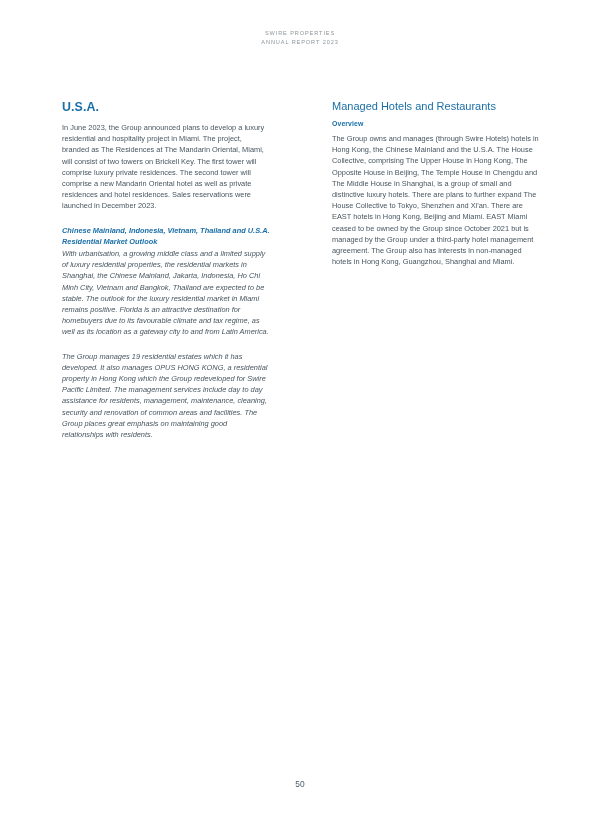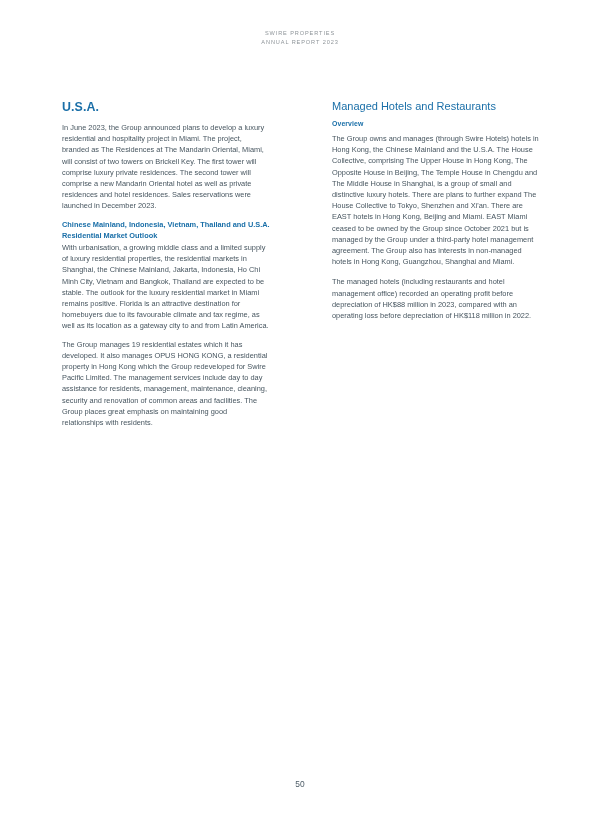--- a/index.html
+++ b/index.html
@@ -83,21 +83,21 @@
     margin: 0 0 1px 0;
   }
   p.body {
     color: #46555f;
     font-size: 7.4px;
     line-height: 11.2px;
     margin: 0 0 9px 0;
     text-align: left;
   }
   p.body:last-child { margin-bottom: 0; }
-  .gap-top { margin-top: 7px; }
+  .gap-top { margin-top: 13px; font-style: italic; }
 
   
   .folio {
     position: absolute;
     top: 779px;
     left: 0;
     width: 600px;
     text-align: center;
     color: #4c5b66;
     font-size: 8.4px;
@@ -133,21 +133,20 @@
       </div>
 
     </div>
 
     <div class="col">
 
       <div>
         <h2 class="h2">Managed Hotels and Restaurants</h2>
         <h3 class="h3">Overview</h3>
         <p class="body">The Group owns and manages (through Swire Hotels) hotels in Hong Kong, the Chinese Mainland and the U.S.A. The House Collective, comprising The Upper House in Hong Kong, The Opposite House in Beijing, The Temple House in Chengdu and The Middle House in Shanghai, is a group of small and distinctive luxury hotels. There are plans to further expand The House Collective to Tokyo, Shenzhen and Xi'an. There are EAST hotels in Hong Kong, Beijing and Miami. EAST Miami ceased to be owned by the Group since October 2021 but is managed by the Group under a third-party hotel management agreement. The Group also has interests in non-managed hotels in Hong Kong, Guangzhou, Shanghai and Miami.</p>
-        <p class="body">The managed hotels (including restaurants and hotel management office) recorded an operating profit before depreciation of HK$88 million in 2023, compared with an operating loss before depreciation of HK$118 million in 2022.</p>
       </div>
 
     </div>
 
   </div>
 
   <div class="folio">50</div>
 
 </div>
 

